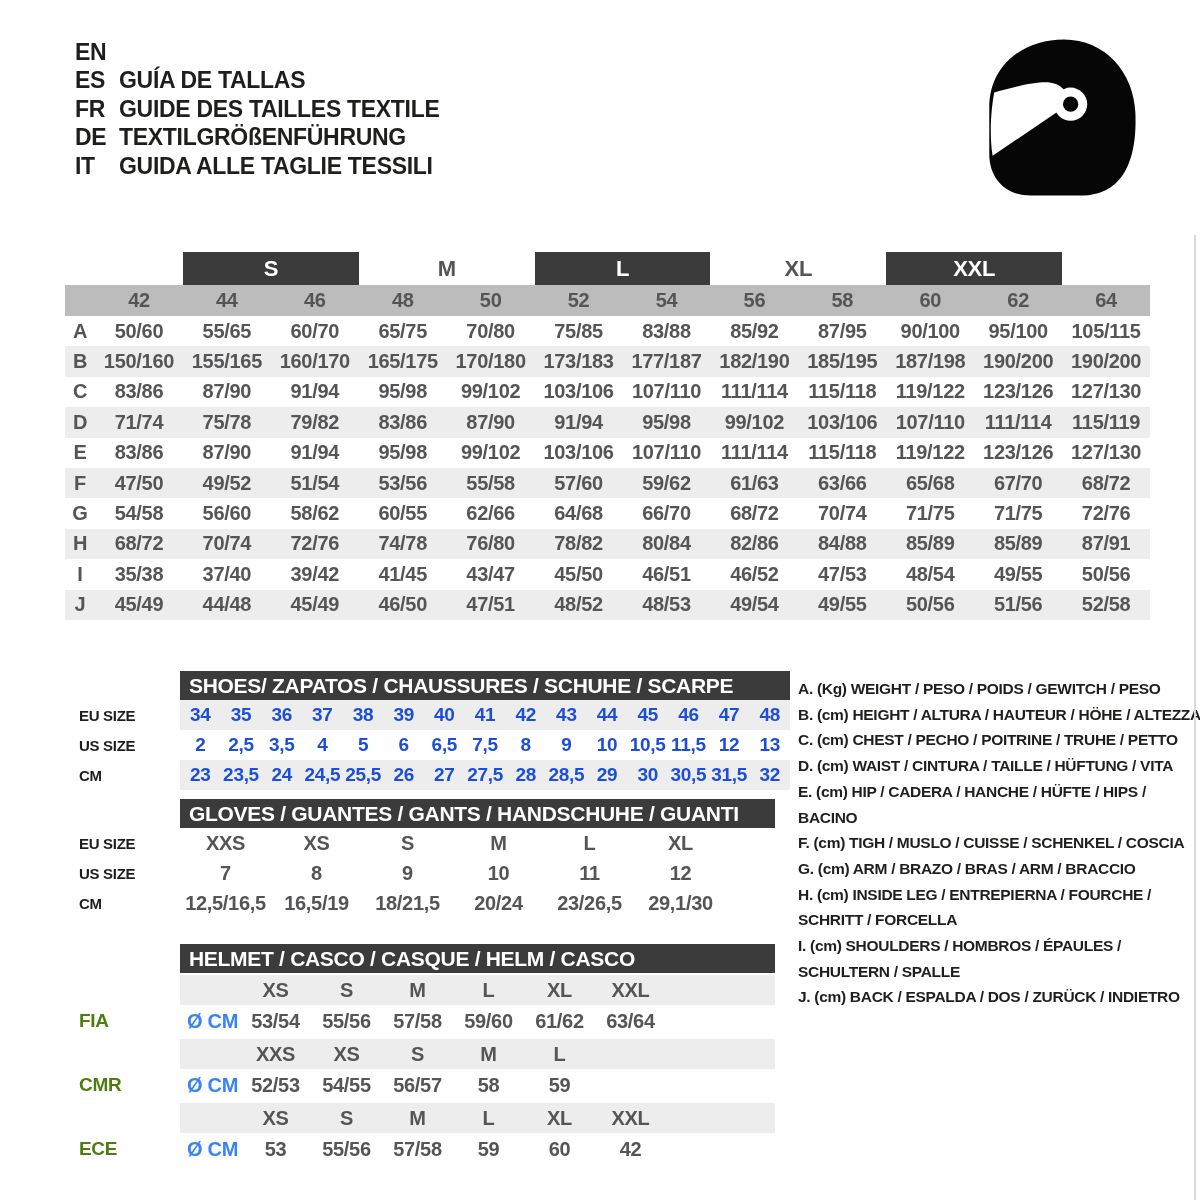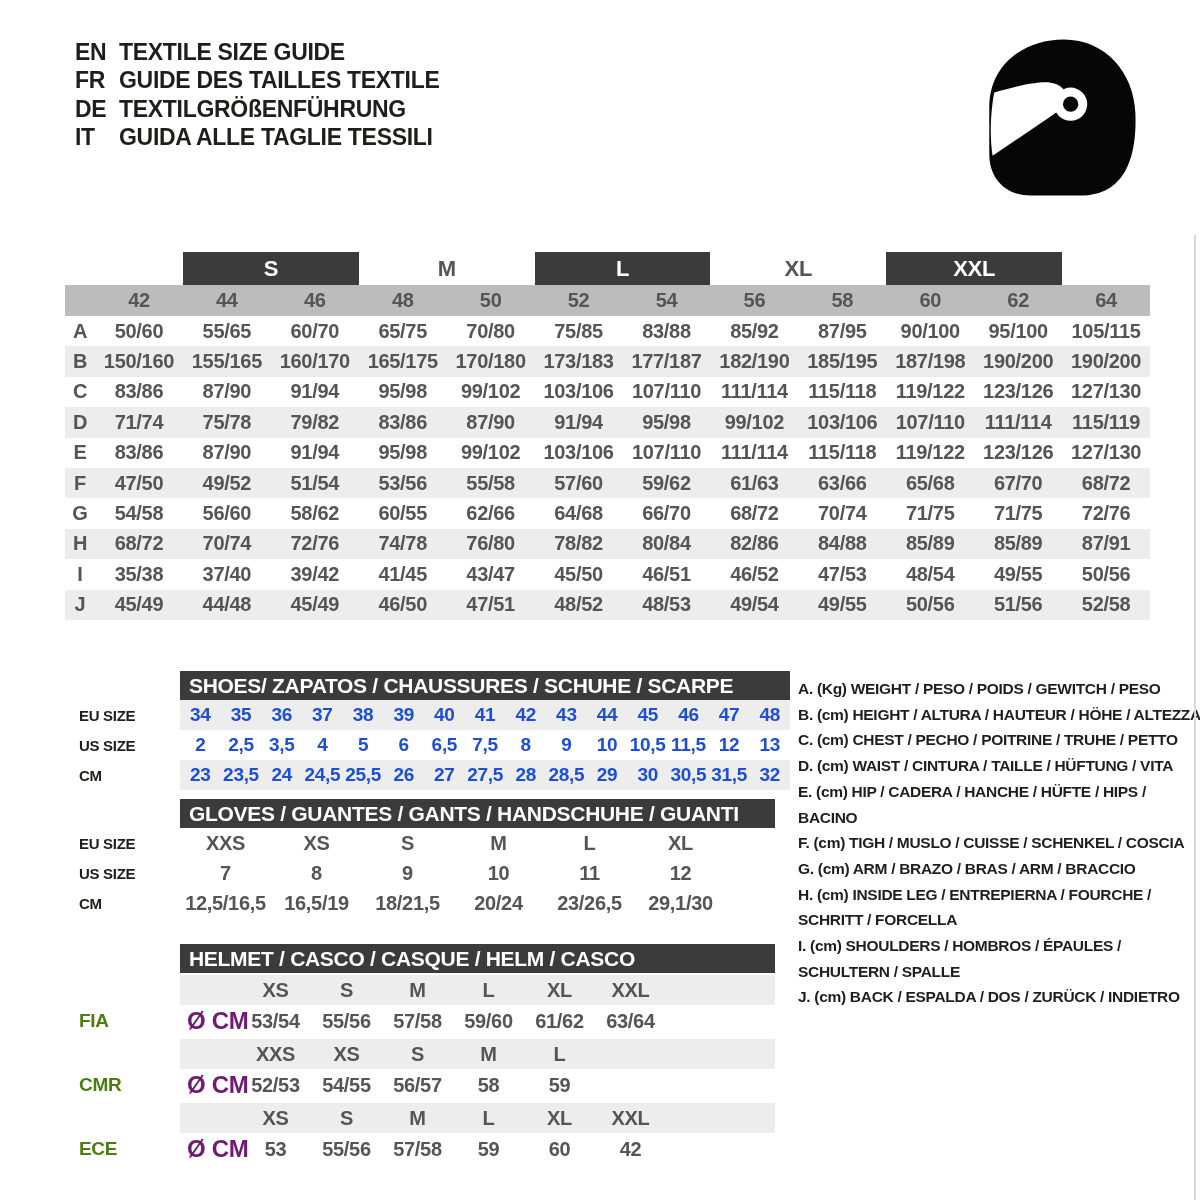--- a/index.html
+++ b/index.html
@@ -57,41 +57,44 @@
   .helmet-sec .bar{margin-left:115px;width:595px;margin-bottom:2px;}
   .hgroup{margin-bottom:2px;}
   .hrow{display:flex;}
   .hrow.sizes{height:30px;}
   .hrow.vals{height:32px;}
   .hlabel{width:115px;box-sizing:border-box;padding-left:14px;display:flex;align-items:center;
           font-size:19px;color:#4d7c0f;}
   .hband{width:595px;display:flex;}
   .hrow.sizes .hband{background:#ededed;}
   .hunit{width:60px;box-sizing:border-box;padding-left:7px;display:flex;align-items:center;
-         font-size:24px;color:#701a75;white-space:nowrap;}
+         font-size:20px;color:#3b82f6;white-space:nowrap;}
   .hcell{width:71px;display:flex;align-items:center;justify-content:center;font-size:20px;color:#555557;white-space:nowrap;}
 
   
   .legend{left:798px;top:676px;width:408px;font-size:15.5px;line-height:25.7px;color:#1e1e1c;}
 
   
   .edge-line{left:1194px;top:235px;width:2px;height:965px;background:#d9d9d9;}
 </style>
 </head>
 <body>
 
 <div class="canvas">
 
   <div class="abs lang-block">
 
       <div class="lang-row">
         <span class="lang-code">EN</span>
-        <span class="lang-text">TEXTILE SIZE GUIDE</span>
       </div>
 
+      <div class="lang-row">
+        <span class="lang-code">ES</span>
+        <span class="lang-text">GUÍA DE TALLAS</span>
+      </div>
 
       <div class="lang-row">
         <span class="lang-code">FR</span>
         <span class="lang-text">GUIDE DES TAILLES TEXTILE</span>
       </div>
 
       <div class="lang-row">
         <span class="lang-code">DE</span>
         <span class="lang-text">TEXTILGRÖßENFÜHRUNG</span>
       </div>

